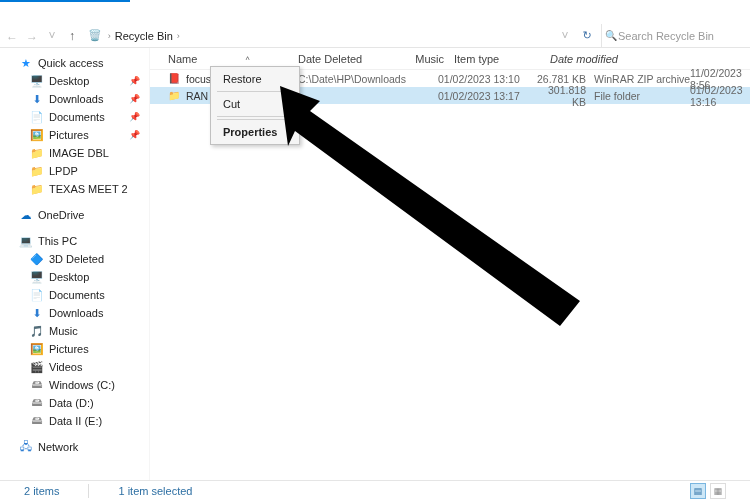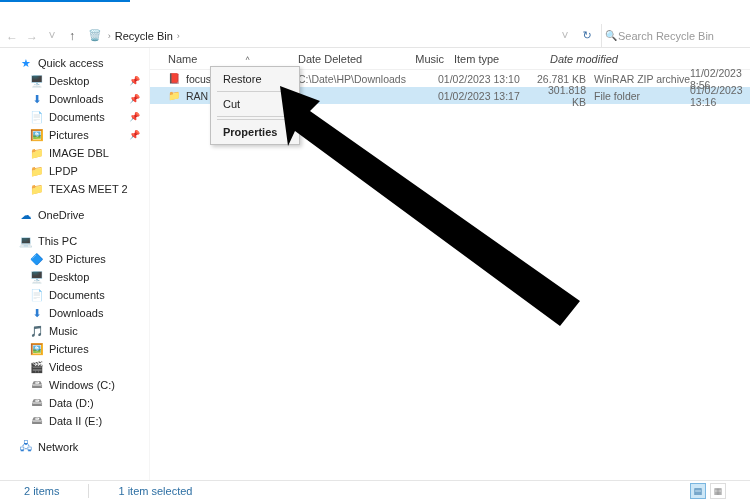--- a/index.html
+++ b/index.html
@@ -155,21 +155,21 @@
         <span>OneDrive</span>
       </div>
     <div class="spacer"></div>
     <div class="tree-item header">
         <span class="caret"></span>
         <span class="ticon ic-thispc">💻</span>
         <span>This PC</span>
       </div>
     <div class="tree-item sub">
         <span class="ticon ic-3d">🔷</span>
-        <span>3D Pictures</span>
+        <span>3D Deleted</span>
       </div>
     <div class="tree-item sub">
         <span class="ticon ic-desktop">🖥️</span>
         <span>Desktop</span>
       </div>
     <div class="tree-item sub">
         <span class="ticon ic-doc">📄</span>
         <span>Documents</span>
       </div>
     <div class="tree-item sub">

